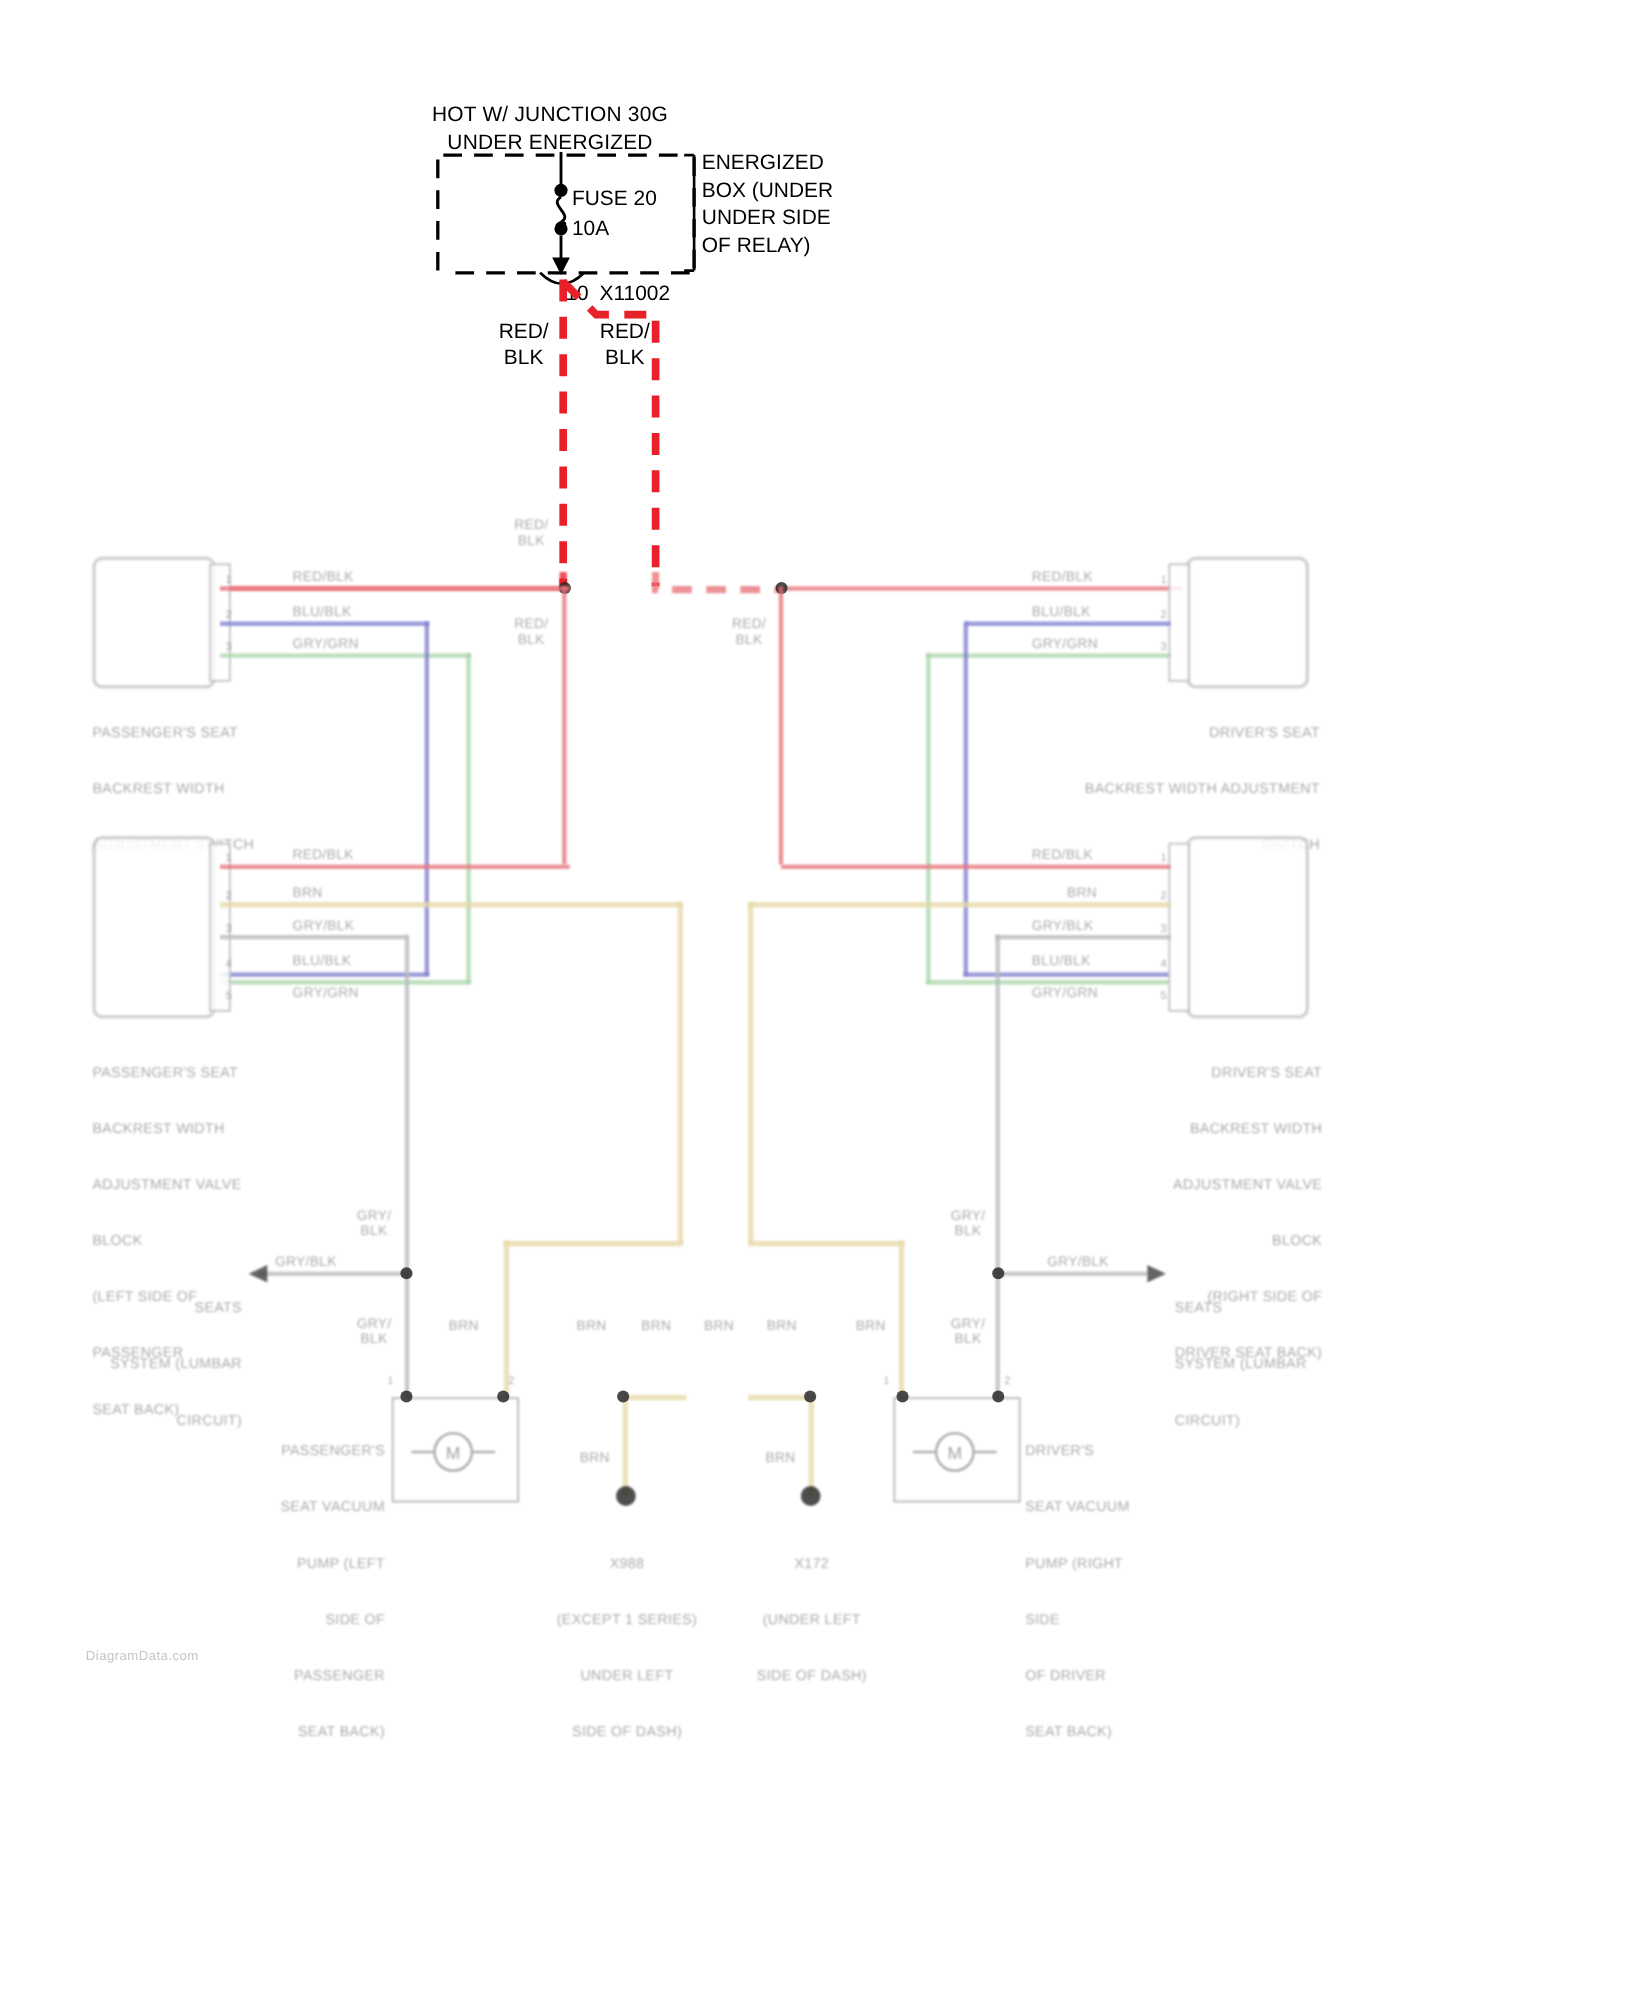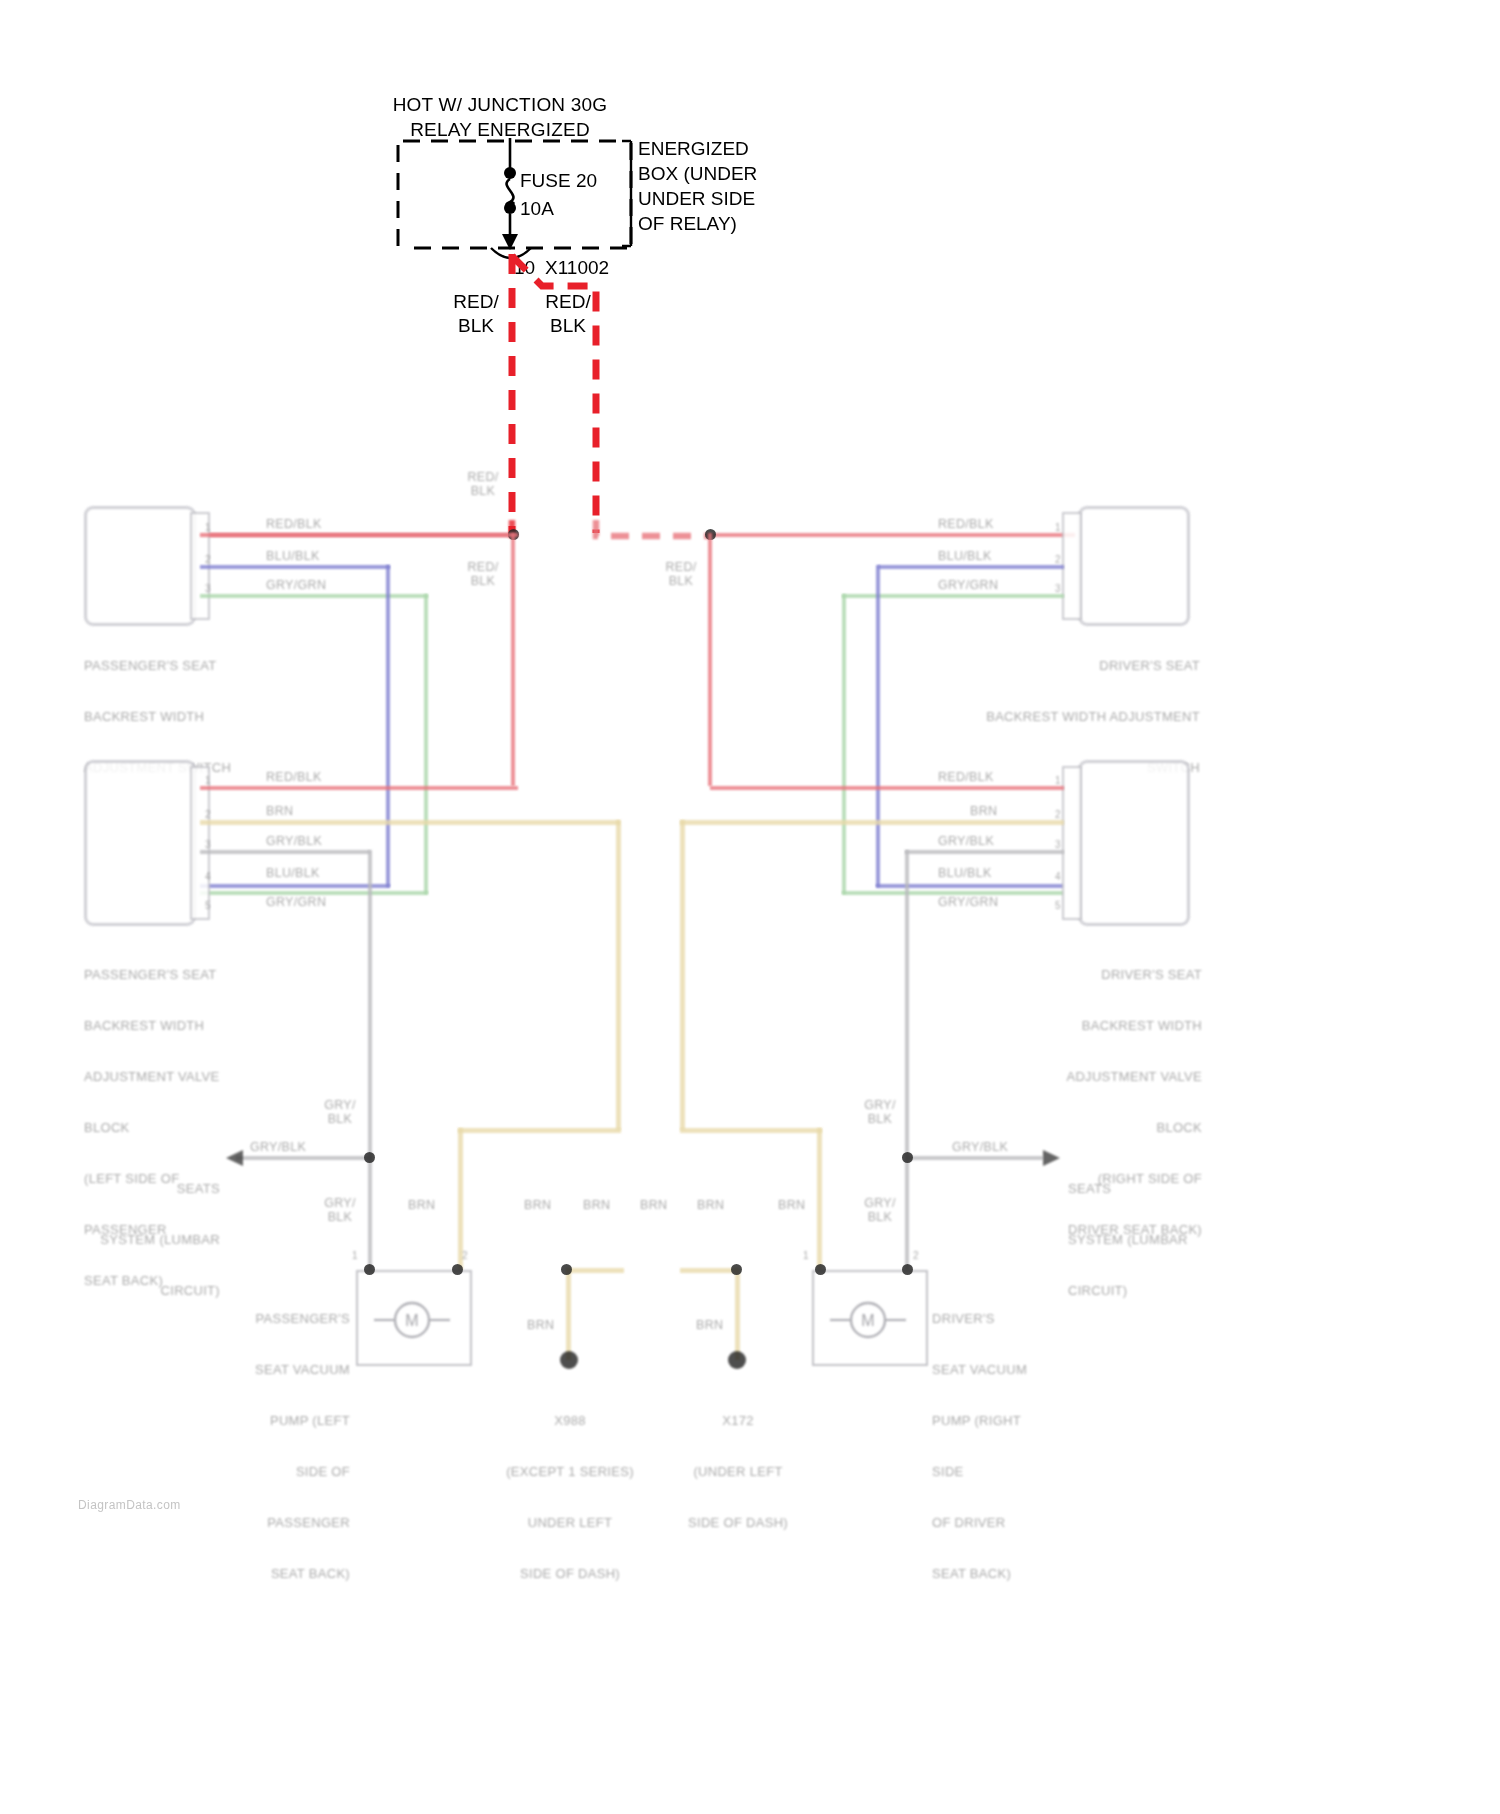--- a/index.html
+++ b/index.html
@@ -36,21 +36,21 @@
   .node-f{filter:blur(.7px);opacity:.85;background:#2a2a2a;}
   .motorbox{position:absolute;border:2.5px solid #b9b9bf;background:#fff;filter:blur(.85px);opacity:.85;}
   .watermark{font-size:12px;color:#c4c4c4;filter:blur(.5px);letter-spacing:.4px;}
 </style>
 </head>
 <body>
 
 <div id="canvas">
 
   <div class="abs hdr" style="left:300px;top:92px;width:400px;">HOT W/ JUNCTION 30G</div>
-  <div class="abs hdr" style="left:300px;top:117px;width:400px;">RELAY ENERGIZED</div>
+  <div class="abs hdr" style="left:300px;top:117px;width:400px;">UNDER ENERGIZED</div>
 
   <svg class="abs" style="left:395px;top:138px;" width="240" height="112">
     <path d="M8,3 H232 M236,5 V108 M232,110 H8 M3,108 V5" fill="none" stroke="#000" stroke-width="3" stroke-dasharray="17,11"></path>
   </svg>
 
   <svg class="abs" style="left:480px;top:138px;" width="60" height="118">
     <line x1="30" y1="0" x2="30" y2="34" stroke="#000" stroke-width="2.6"></line>
     <circle cx="30" cy="35" r="6" fill="#000"></circle>
     <path d="M30,41 C18,48 42,57 30,64 C18,70 42,60 30,68" fill="none" stroke="#000" stroke-width="2.6"></path>
     <circle cx="30" cy="70" r="6" fill="#000"></circle>

